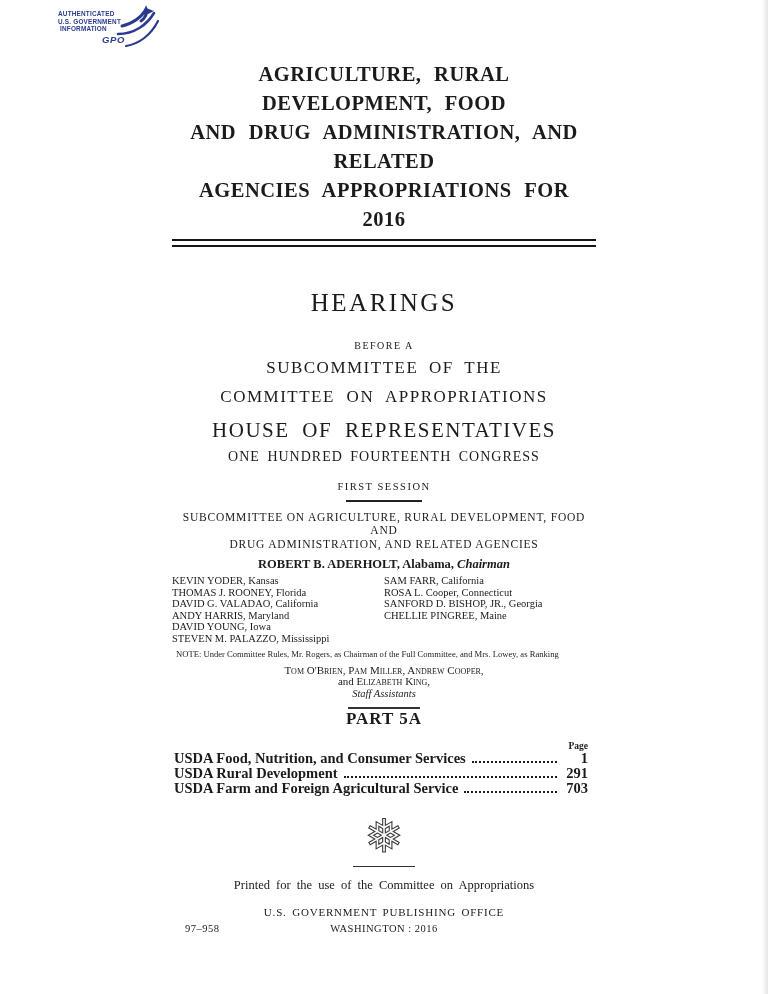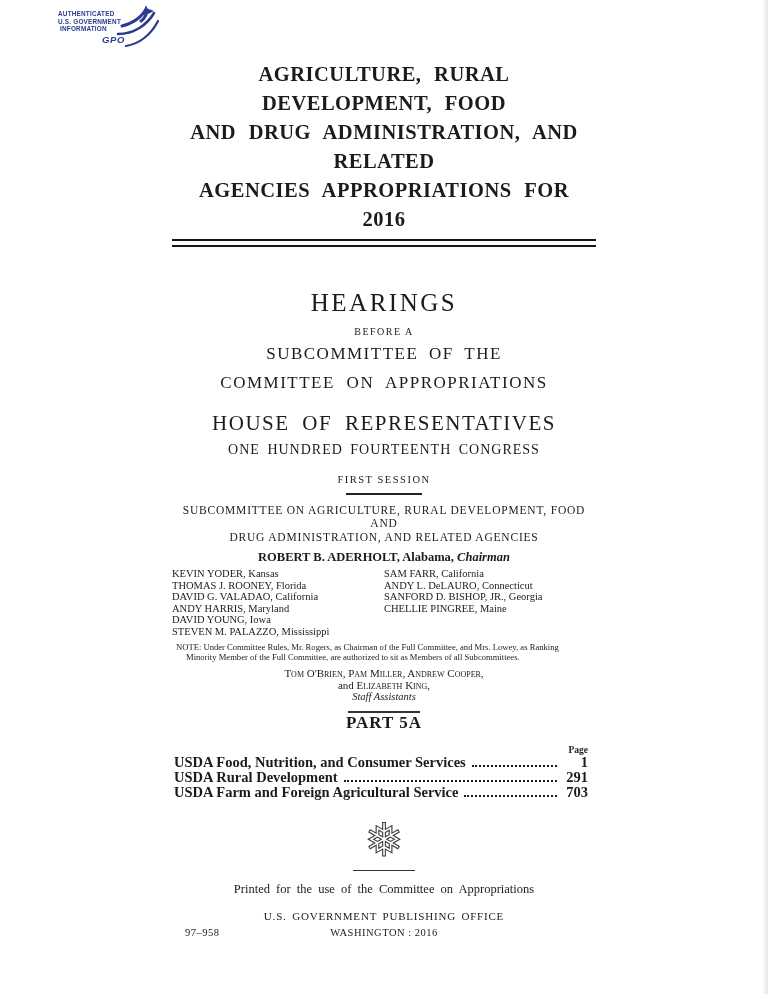--- a/index.html
+++ b/index.html
@@ -13,24 +13,24 @@
   }
   .logo { position:absolute; left:54px; top:5px; width:112px; height:52px; }
   .content {
     position:absolute; left:172px; top:0; width:424px; text-align:center;
   }
   .title { margin-top:60px; font-weight:bold; font-size:20.5px; line-height:29px;
            letter-spacing:0.5px; word-spacing:7px; }
   .double-rule { margin-top:5px; height:3.5px;
                  border-top:2px solid #161616; border-bottom:2px solid #161616; }
   .hearings  { margin-top:42px; font-size:25px; letter-spacing:2.5px; }
-  .before    { margin-top:9px;  font-size:10px; letter-spacing:1.5px; }
+  .before    { margin-top:23px;  font-size:10px; letter-spacing:1.5px; }
   .sub-of    { margin-top:7px;  font-size:17px; letter-spacing:1.5px; word-spacing:5px; }
   .committee { margin-top:9px;  font-size:17px; letter-spacing:1.5px; word-spacing:6px; }
-  .house     { margin-top:18px; font-size:21px; letter-spacing:1.5px; word-spacing:6px; }
+  .house     { margin-top:11px; font-size:21px; letter-spacing:1.5px; word-spacing:6px; }
   .congress  { margin-top:6px;  font-size:14px; letter-spacing:1px;   word-spacing:3px; }
   .session   { margin-top:16px;  font-size:10.5px; letter-spacing:1.5px; }
   .rule-sm   { width:76px; margin:8px auto 0; border-top:2px solid #222; }
   .subc-head { margin-top:9px; font-size:11.5px; letter-spacing:0.8px; line-height:13.5px; }
   .chairman  { margin-top:6px; font-size:12.5px; font-weight:bold; }
   .chairman .it { font-style:italic; }
   .members { margin-top:3px; display:flex; text-align:left;
              font-size:10.5px; line-height:11.6px; }
   .members .col { width:50%; list-style:none; margin:0; padding:0; }
   .col-left  { padding-left:12px; }
@@ -110,29 +110,28 @@
     <ul class="col col-left">
       <li>KEVIN YODER, Kansas</li>
       <li>THOMAS J. ROONEY, Florida</li>
       <li>DAVID G. VALADAO, California</li>
       <li>ANDY HARRIS, Maryland</li>
       <li>DAVID YOUNG, Iowa</li>
       <li>STEVEN M. PALAZZO, Mississippi</li>
     </ul>
     <ul class="col col-right">
       <li>SAM FARR, California</li>
-      <li>ANDY L. DeLAURO, Connecticut</li>
+      <li>ROSA L. Cooper, Connecticut</li>
       <li>SANFORD D. BISHOP, JR., Georgia</li>
       <li>CHELLIE PINGREE, Maine</li>
     </ul>
   </div>
 
   <div class="note">
     <div class="l1">NOTE: Under Committee Rules, Mr. Rogers, as Chairman of the Full Committee, and Mrs. Lowey, as Ranking</div>
-    <div class="l2">Minority Member of the Full Committee, are authorized to sit as Members of all Subcommittees.</div>
   </div>
 
   <div class="staff">
     <div class="sc">Tom O'Brien, Pam Miller, Andrew Cooper,</div>
     <div><span>and </span><span class="sc">Elizabeth King,</span></div>
     <div class="staff-role">Staff Assistants</div>
   </div>
   <div class="rule-sm2"></div>
 
   <div class="part-head">PART 5A</div>

